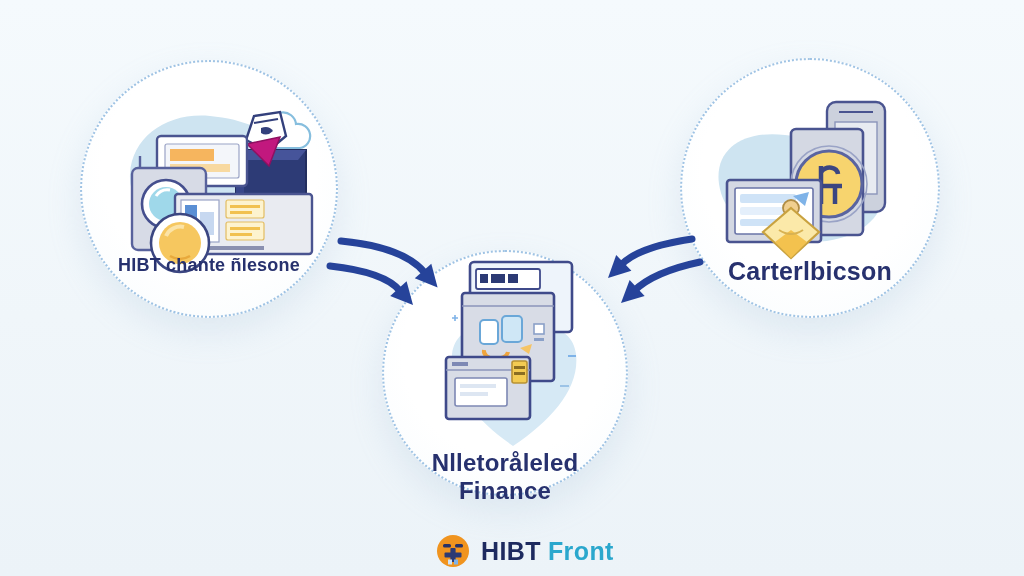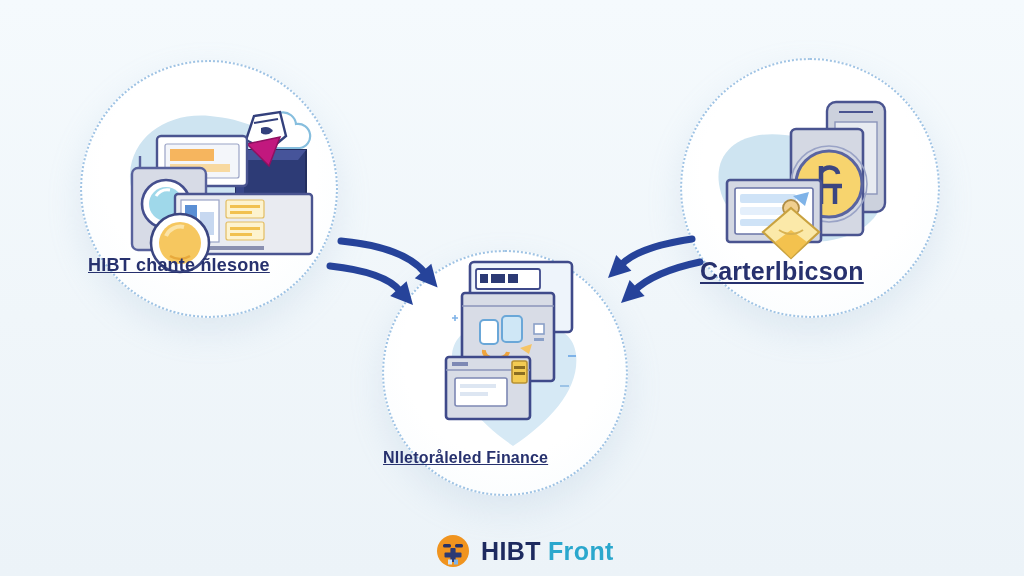--- a/index.html
+++ b/index.html
@@ -16,26 +16,26 @@
     box-shadow:0 14px 34px rgba(150,180,210,.20);
   }
   #circle-left   { left:80px;  top:60px;  width:258px; height:258px; }
   #circle-right  { left:680px; top:58px;  width:260px; height:260px; }
   #circle-center { left:382px; top:250px; width:246px; height:246px; }
   .illus { position:absolute; }
   #illus-left   { left:118px; top:96px;  width:205px; height:178px; }
   #illus-right  { left:705px; top:88px;  width:200px; height:172px; }
   #illus-center { left:428px; top:258px; width:170px; height:190px; }
   .node-label {
-    position:absolute; font-weight:bold;
-    color:#27316e; letter-spacing:.2px;text-decoration:underline;
+    position:absolute; text-align:center; font-weight:bold;
+    color:#27316e; letter-spacing:.2px;
   }
   #label-left   { left:88px;  top:255px; width:242px; font-size:18px; }
   #label-right  { left:700px; top:257px; width:220px; font-size:25px; }
-  #label-center { left:383px; top:449px; width:244px; font-size:16px; }
+  #label-center { left:383px; top:449px; width:244px; font-size:24px; }
   #arrow-layer { position:absolute; left:0; top:0; pointer-events:none; }
   .logo {
     position:absolute; left:436px; top:490px;
     display:flex; align-items:center; gap:11px;margin-top:44px;
   }
   .logo-text { font-size:25px; font-weight:bold; letter-spacing:.4px; white-space:nowrap; }
   .logo-hibt  { color:#1d2a5f; }
   .logo-front { color:#2aa7cd; margin-left:7px; }
 </style>
 </head>

